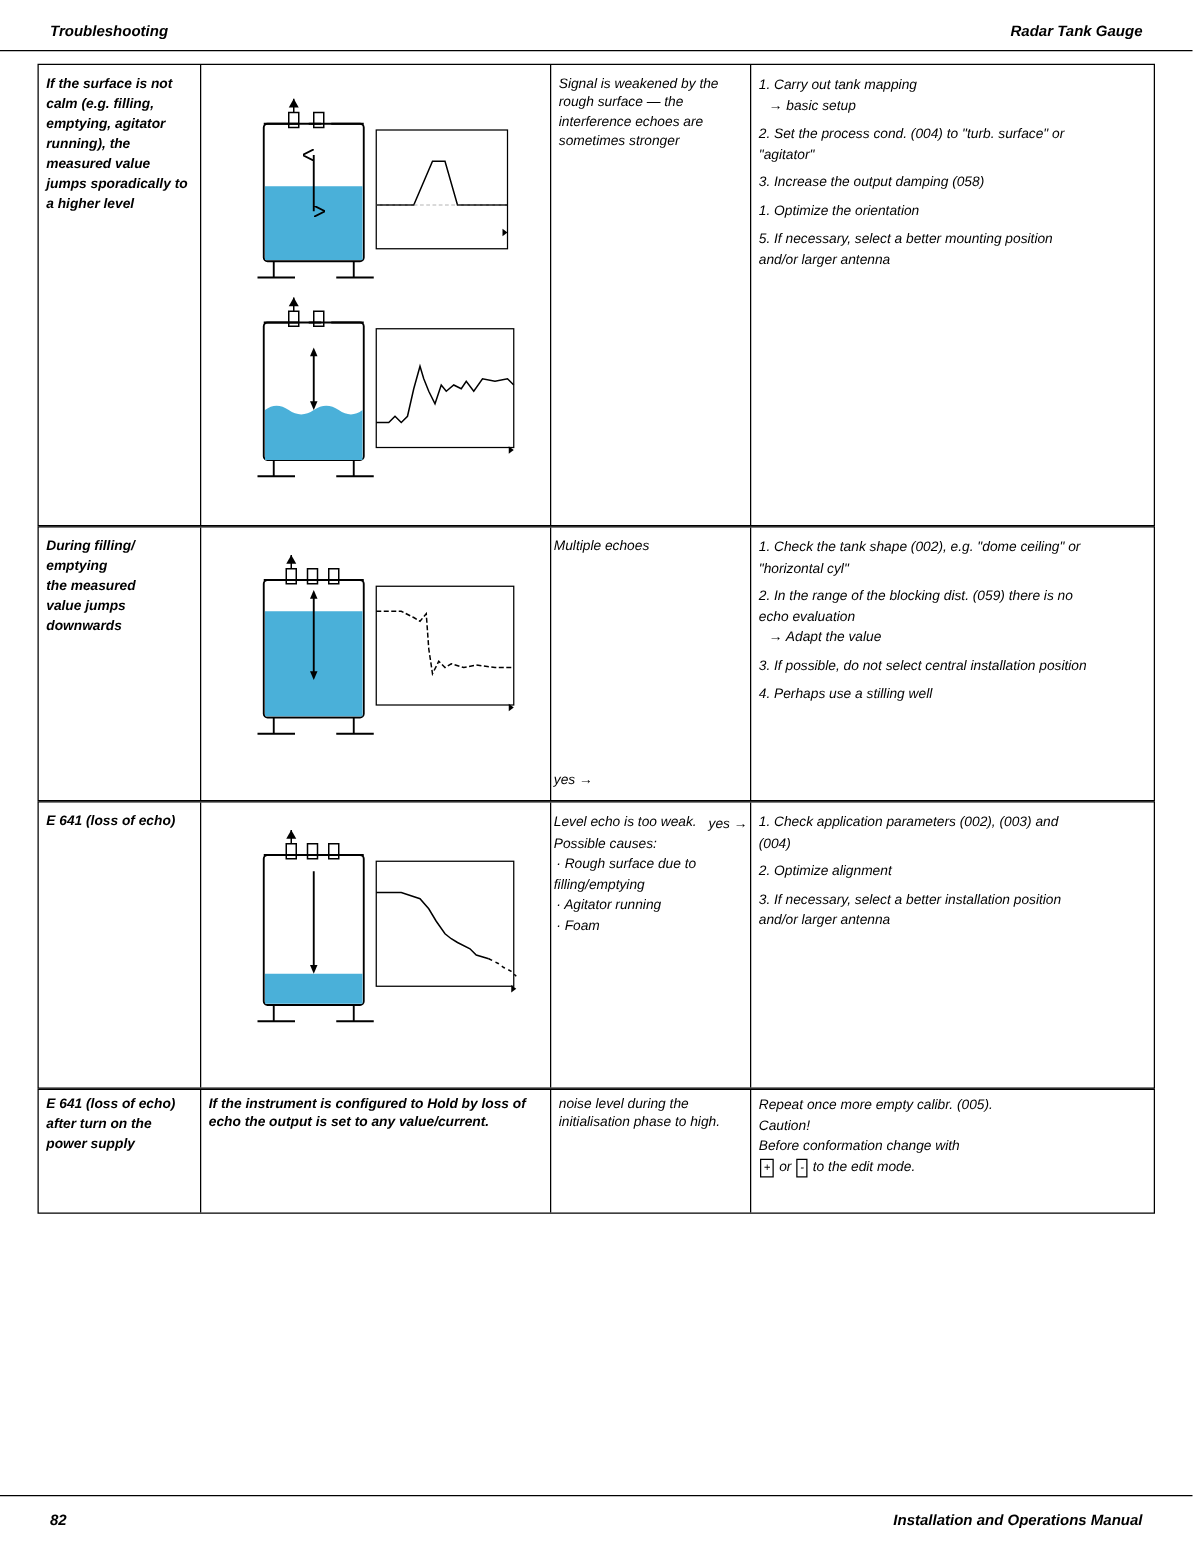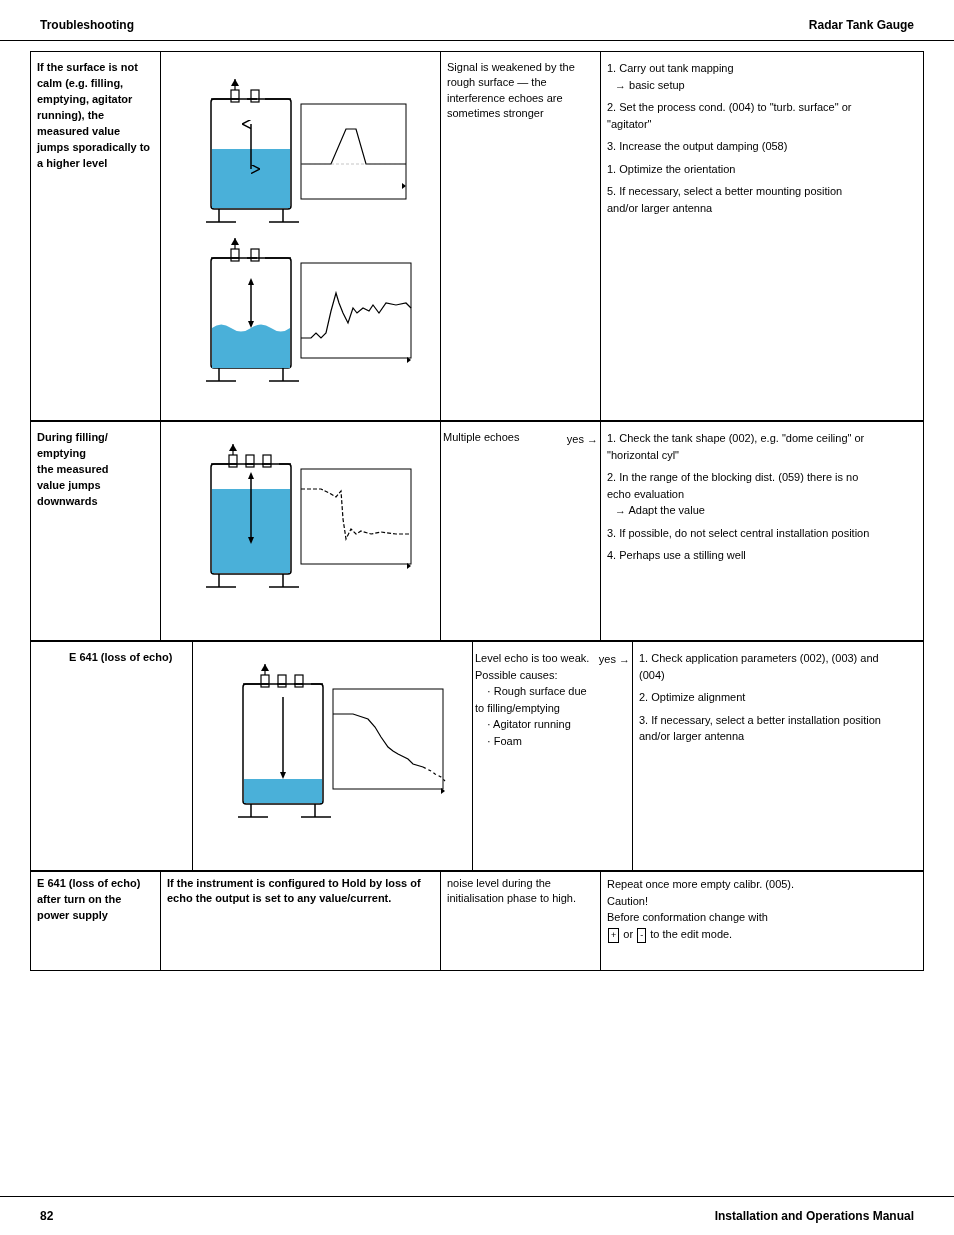--- a/index.html
+++ b/index.html
@@ -10,20 +10,21 @@
       color: #000;
       width: 954px;
       min-height: 1235px;
     }
 
     .page {
       width: 954px;
       min-height: 1235px;
       padding: 0;
       position: relative;
+      font-style: italic;
     }
 
     .header {
       display: flex;
       justify-content: space-between;
       padding: 18px 40px 8px 40px;
       border-bottom: 1.5px solid #000;
       margin-bottom: 0;
     }
 
@@ -140,21 +141,21 @@
       padding: 4px 6px;
     }
 
     .output-images {
       display: flex;
       flex-direction: column;
       gap: 4px;
       align-items: center;
     }
 
-    .bullet { margin-left: 12px; text-align: center; }
+    .bullet { margin-left: 2px; text-align: center; }
 
     .indent { margin-left: 8px; }
 
     
     .edit-btn {
       display: inline-block;
       border: 1px solid #000;
       background: #fff;
       font-size: 9px;
       padding: 0 2px;
@@ -301,34 +302,34 @@
           <polygon points="70,33 67,40 73,40" fill="#000"></polygon>
           <polygon points="70,105 67,98 73,98" fill="#000"></polygon>
 
           <rect x="120" y="30" width="110" height="95" fill="none" stroke="#000" stroke-width="1"></rect>
 
           <polyline points="120,50 140,50 150,55 155,58 160,52 162,80 165,100 170,90 175,95 180,92 190,95 200,93 215,95 230,95" fill="none" stroke="#000" stroke-width="1.2" stroke-dasharray="4,2"></polyline>
           <polygon points="230,127 226,124 226,130" fill="#000"></polygon>
         </svg>
       </div>
 
-      <div class="cell" style="display:flex; padding:8px 2px;">
+      <div class="cell" style="display:flex; flex-direction:column; padding:8px 2px;">
         <div style="flex:1; font-size:11px; line-height:1.4;">Multiple echoes</div>
         <div style="font-size:11px; white-space:nowrap; padding-top:2px;">yes →</div>
       </div>
 
       <div class="cell cell-remedy">
         <div class="remedy-item">1. Check the tank shape (002), e.g. "dome ceiling" or "horizontal cyl"</div>
         <div class="remedy-item">2. In the range of the blocking dist. (059) there is no echo evaluation<br><span class="indent">→ Adapt the value</span></div>
         <div class="remedy-item">3. If possible, do not select central installation position</div>
         <div class="remedy-item">4. Perhaps use a stilling well</div>
       </div>
     </div>
 
-    <div class="section-row" style="min-height:230px; border-top:1px solid #000;padding-left:32px;">
+    <div class="section-row" style="min-height:230px; border-top:1px solid #000;">
 
       <div class="cell cell-error">
         <span><strong>E 641 (loss of echo)</strong></span>
       </div>
 
       <div class="cell cell-output">
         <svg width="240" height="195">
           <rect x="30" y="25" width="80" height="120" rx="3" ry="3" fill="none" stroke="#000" stroke-width="1.5"></rect>
 
           <rect x="31" y="120" width="78" height="24" fill="#4ab0d9" stroke="none"></rect>

